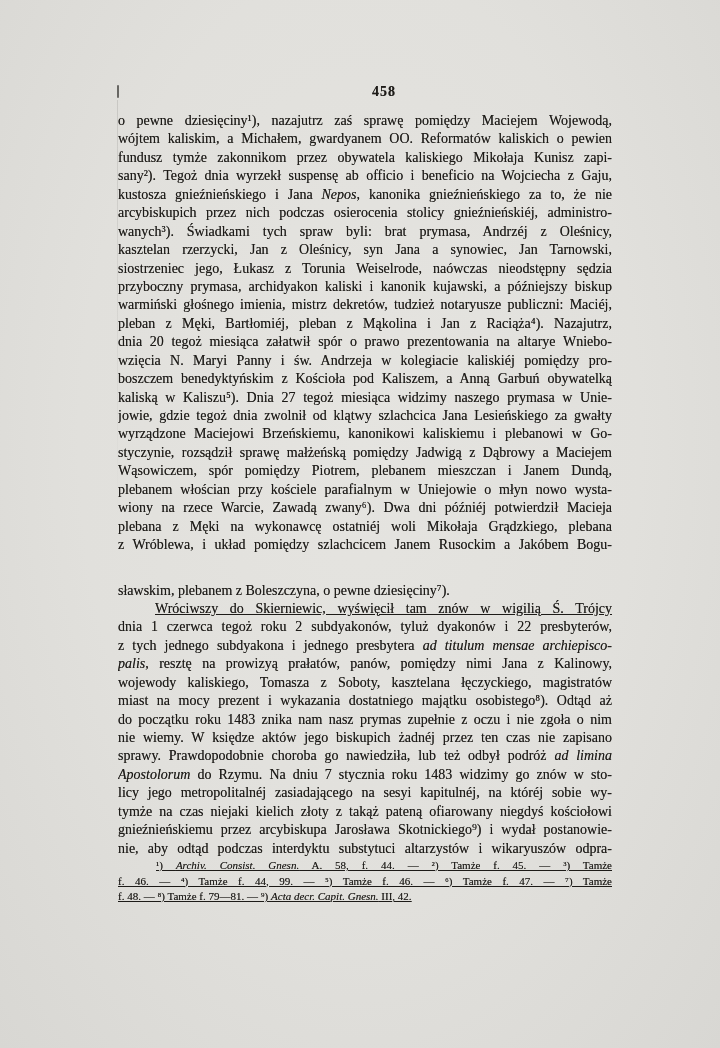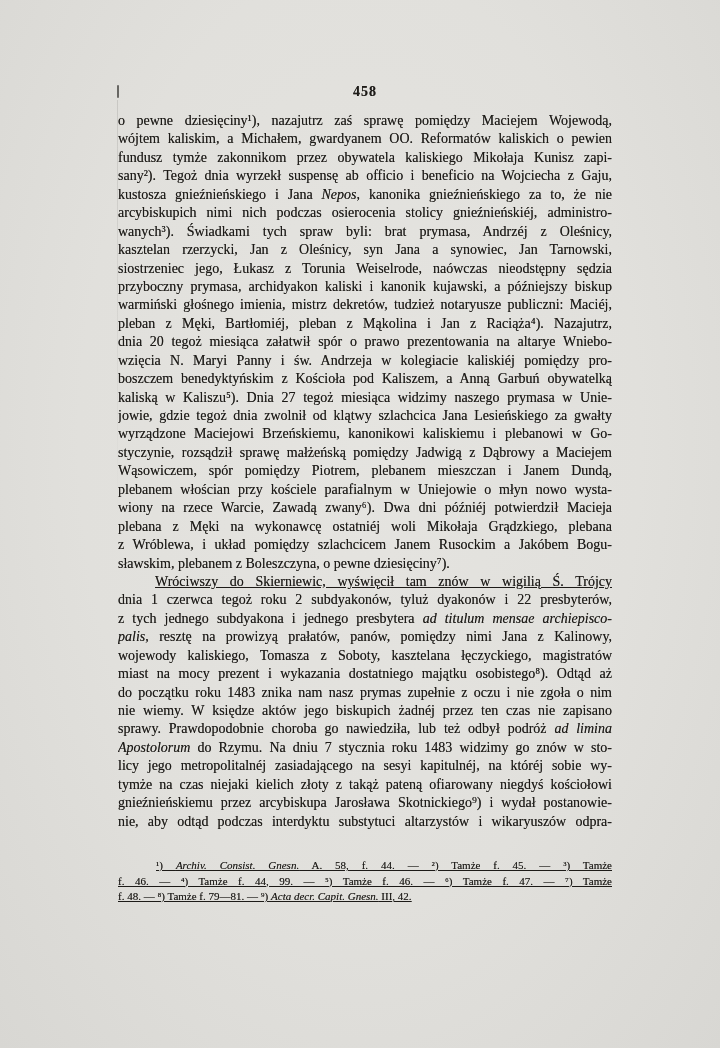--- a/index.html
+++ b/index.html
@@ -20,37 +20,38 @@
     color:var(--ink);
   }
   .page-number{
     position:absolute;
     top:84px;left:118px;width:494px;
     text-align:center;
     font-size:14px;
     font-weight:600;
     letter-spacing:1px;
     text-shadow:0 0 .4px rgba(20,18,15,.55);
+    padding-left:19px;
   }
   .text-block{
     position:absolute;
     top:112px;left:118px;width:494px;
     font-size:14px;
     line-height:18.45px;
     text-shadow:0 0 .45px rgba(20,18,15,.6);
   }
   .line{
     text-align:justify;
     text-align-last:justify;
     white-space:normal;
     overflow:hidden;
     height:18.45px;
   }
   .line.indent{text-indent:37px;text-decoration:underline;}
-  .line.no-just{text-align-last:left;}
+  .line.no-just{text-align-last:left;margin-top:27px;}
   .footnote-block{
     position:absolute;
     top:858px;left:118px;width:494px;
     font-size:11px;
     line-height:15.6px;
     text-shadow:0 0 .4px rgba(20,18,15,.55);
   }
   .fline{
     text-align:justify;
     text-align-last:justify;
@@ -79,21 +80,21 @@
 <div class="page">
   <div class="scan-artifact"></div>
   <div class="scan-crease"></div>
   <div class="page-number">458</div>
   <div class="text-block" id="body-block">
       <div class="line">o pewne dziesięciny¹), nazajutrz zaś sprawę pomiędzy Maciejem Wojewodą,</div>
       <div class="line">wójtem kaliskim, a Michałem, gwardyanem OO. Reformatów kaliskich o pewien</div>
       <div class="line">fundusz tymże zakonnikom przez obywatela kaliskiego Mikołaja Kunisz zapi-</div>
       <div class="line">sany²). Tegoż dnia wyrzekł suspensę ab officio i beneficio na Wojciecha z Gaju,</div>
       <div class="line">kustosza gnieźnieńskiego i Jana <i>Nepos</i>, kanonika gnieźnieńskiego za to, że nie</div>
-      <div class="line">arcybiskupich nimi nich podczas osierocenia stolicy gnieźnieńskiéj, administro-</div>
+      <div class="line">arcybiskupich przez nich podczas osierocenia stolicy gnieźnieńskiéj, administro-</div>
       <div class="line">wanych³). Świadkami tych spraw byli: brat prymasa, Andrzéj z Oleśnicy,</div>
       <div class="line">kasztelan rzerzycki, Jan z Oleśnicy, syn Jana a synowiec, Jan Tarnowski,</div>
       <div class="line">siostrzeniec jego, Łukasz z Torunia Weiselrode, naówczas nieodstępny sędzia</div>
       <div class="line">przyboczny prymasa, archidyakon kaliski i kanonik kujawski, a późniejszy biskup</div>
       <div class="line">warmiński głośnego imienia, mistrz dekretów, tudzież notaryusze publiczni: Maciéj,</div>
       <div class="line">pleban z Męki, Bartłomiéj, pleban z Mąkolina i Jan z Raciąża⁴).  Nazajutrz,</div>
       <div class="line">dnia 20 tegoż miesiąca załatwił spór o prawo prezentowania na altarye Wniebo-</div>
       <div class="line">wzięcia N. Maryi Panny i św. Andrzeja w kolegiacie kaliskiéj pomiędzy pro-</div>
       <div class="line">boszczem benedyktyńskim z Kościoła pod Kaliszem, a Anną Garbuń obywatelką</div>
       <div class="line">kaliską w Kaliszu⁵).  Dnia 27 tegoż miesiąca widzimy naszego prymasa w Unie-</div>

